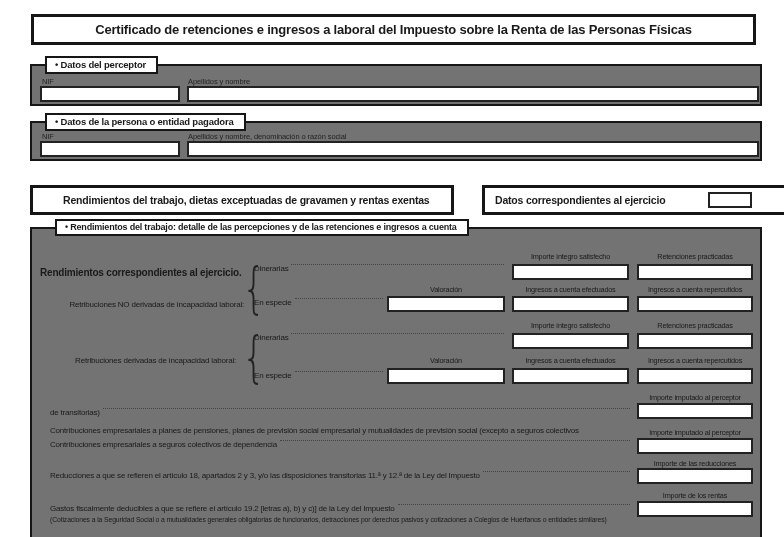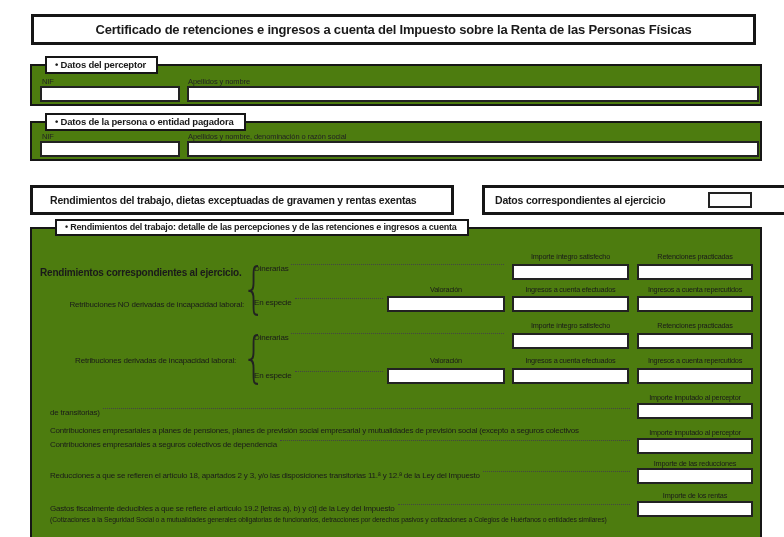--- a/index.html
+++ b/index.html
@@ -3,21 +3,21 @@
 <meta charset="utf-8">
 <style>
   * { margin:0; padding:0; box-sizing:border-box; }
   html,body { background:#ffffff; }
   .page {
     position:relative; width:784px; height:537px; background:#ffffff;
     font-family:"Liberation Sans", sans-serif; color:#1a1a1a; overflow:hidden;
     letter-spacing:-0.1px;
   }
   .abs { position:absolute; }
-  .secbox   { border:2px solid #161616; background:#4d7c0f;text-decoration:underline; }
+  .secbox   { border:2px solid #161616; background:#737373;text-decoration:underline; }
   .tab {
     position:absolute; background:#fff; border:2px solid #161616;
     font-weight:bold; font-size:9.5px; white-space:nowrap;
     padding:1px 10px 2px 8px; z-index:3; letter-spacing:-0.2px;
   }
   .field-label { font-size:7.5px; color:#222; white-space:nowrap; }
   .cell {
     position:absolute; border:2px solid #222; background:#fff;
     font-size:9px; padding:0 3px; outline:none; font-family:"Liberation Sans",sans-serif;
   }
@@ -40,39 +40,39 @@
   .brace { position:absolute; font-size:56px; font-weight:200; line-height:60px;
     transform:scaleX(0.65); color:#222; font-family:"DejaVu Sans", sans-serif; }
   .group-label { position:absolute; font-size:8px; text-align:right; letter-spacing:-0.2px; }
   .note { position:absolute; font-size:6.8px; white-space:nowrap; letter-spacing:-0.1px; color:#1a1a1a; }
 </style>
 </head>
 <body>
 
 <div class="page">
 
-  <div class="title-box">Certificado de retenciones e ingresos a cuenta del Impuesto sobre la Renta de las Personas Físicas</div>
+  <div class="title-box">Certificado de retenciones e ingresos a laboral del Impuesto sobre la Renta de las Personas Físicas</div>
 
   <div class="tab" style="left:45px; top:56px;">•  Datos del perceptor</div>
   <div class="abs secbox" style="left:30px; top:64px; width:732px; height:42px;">
     <div class="field-label abs" style="left:10px; top:11px;">NIF</div>
     <div class="field-label abs" style="left:156px; top:11px;">Apellidos y nombre</div>
     <input class="cell" style="left: 8px; top: 20px; width: 140px; height: 16px;" value="">
     <input class="cell" style="left: 155px; top: 20px; width: 572px; height: 16px;" value="">
   </div>
 
   <div class="tab" style="left:45px; top:113px;">•  Datos de la persona o entidad pagadora</div>
   <div class="abs secbox" style="left:30px; top:121px; width:732px; height:40px;">
     <div class="field-label abs" style="left:10px; top:9px;">NIF</div>
     <div class="field-label abs" style="left:156px; top:9px;">Apellidos y nombre, denominación o razón social</div>
     <input class="cell" style="left: 8px; top: 18px; width: 140px; height: 16px;" value="">
     <input class="cell" style="left: 155px; top: 18px; width: 572px; height: 16px;" value="">
   </div>
 
-  <div class="hdr-box" style="left:30px; top:185px; width:424px; height:30px; padding-left:17px;">Rendimientos del trabajo, dietas exceptuadas de gravamen y rentas exentas</div>
+  <div class="hdr-box" style="left:30px; top:185px; width:424px; height:30px; padding-left:30px;">Rendimientos del trabajo, dietas exceptuadas de gravamen y rentas exentas</div>
   <div class="hdr-box" style="left:482px; top:185px; width:312px; height:30px; padding-left:10px;">
     <span>Datos correspondientes al ejercicio</span>
     <input class="cell" style="left: 223px; top: 4px; width: 44px; height: 16px;" value="">
   </div>
 
   <div class="tab" style="left:55px; top:219px; font-size:9px;">•  Rendimientos del trabajo: detalle de las percepciones y de las retenciones e ingresos a cuenta</div>
   <div class="abs secbox" style="left:30px; top:227px; width:732px; height:310px; border-bottom:none;"></div>
 
   <div class="row-text bold" style="left:40px; top:241px; font-size:10px;">Rendimientos correspondientes al ejercicio.</div>
 

